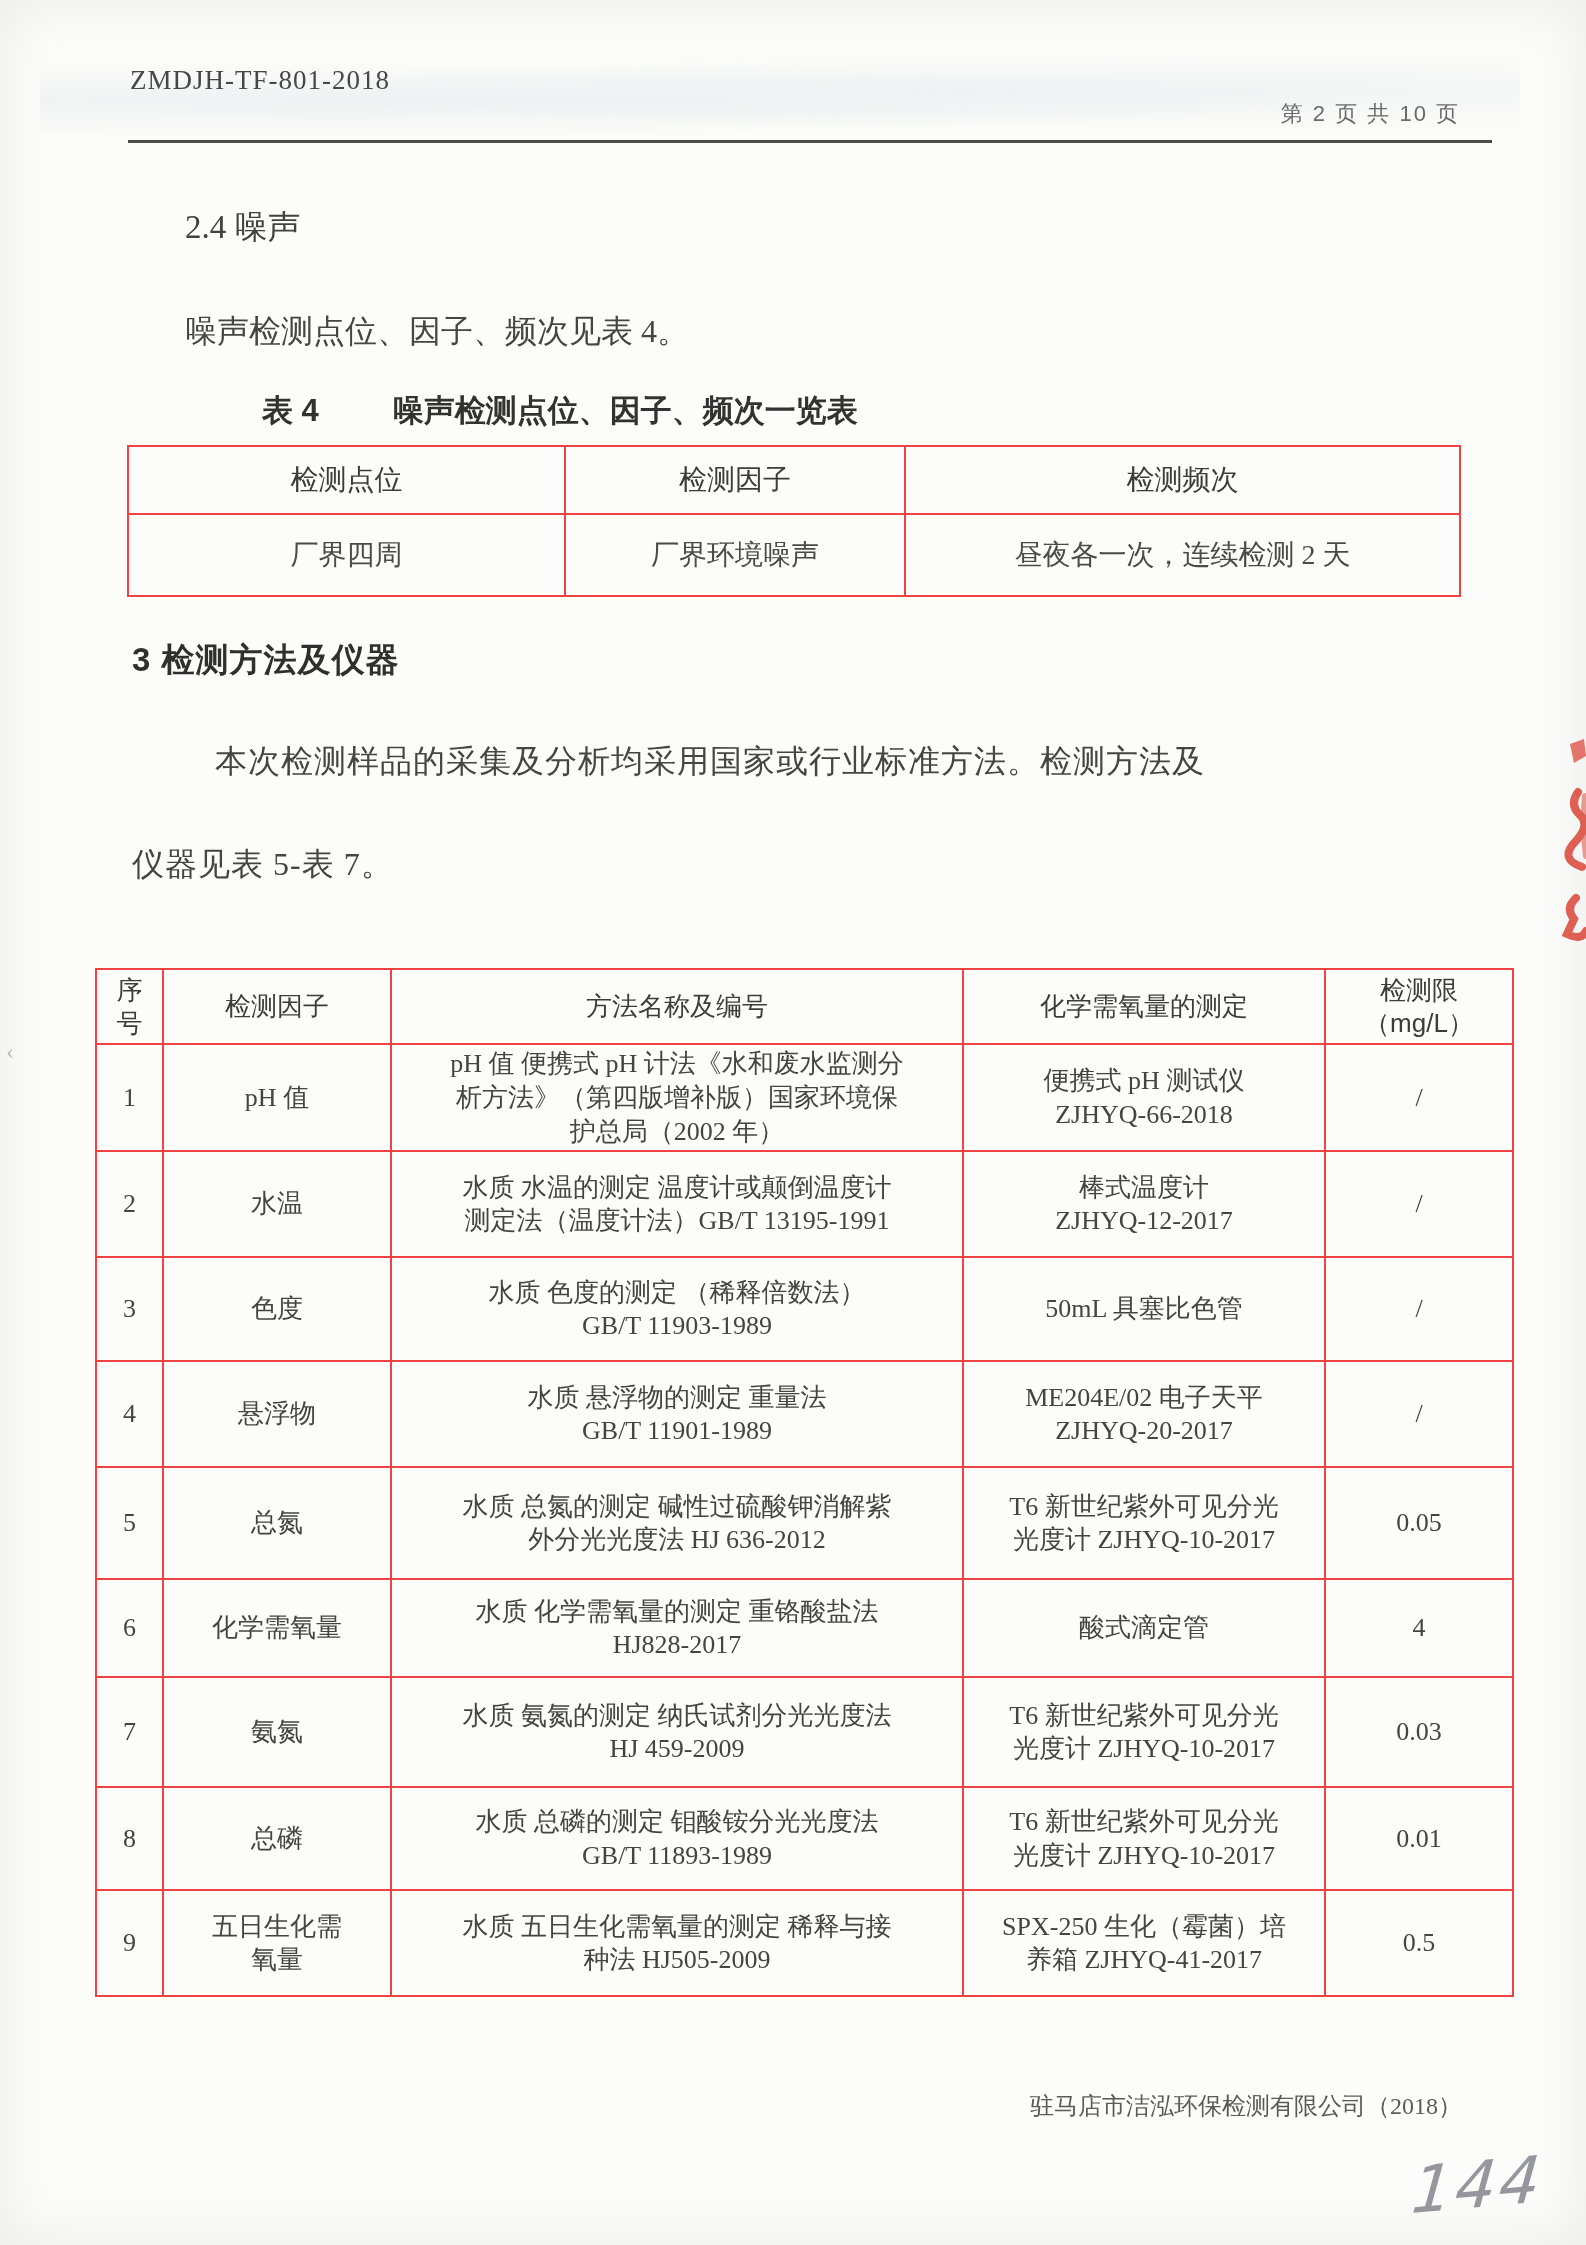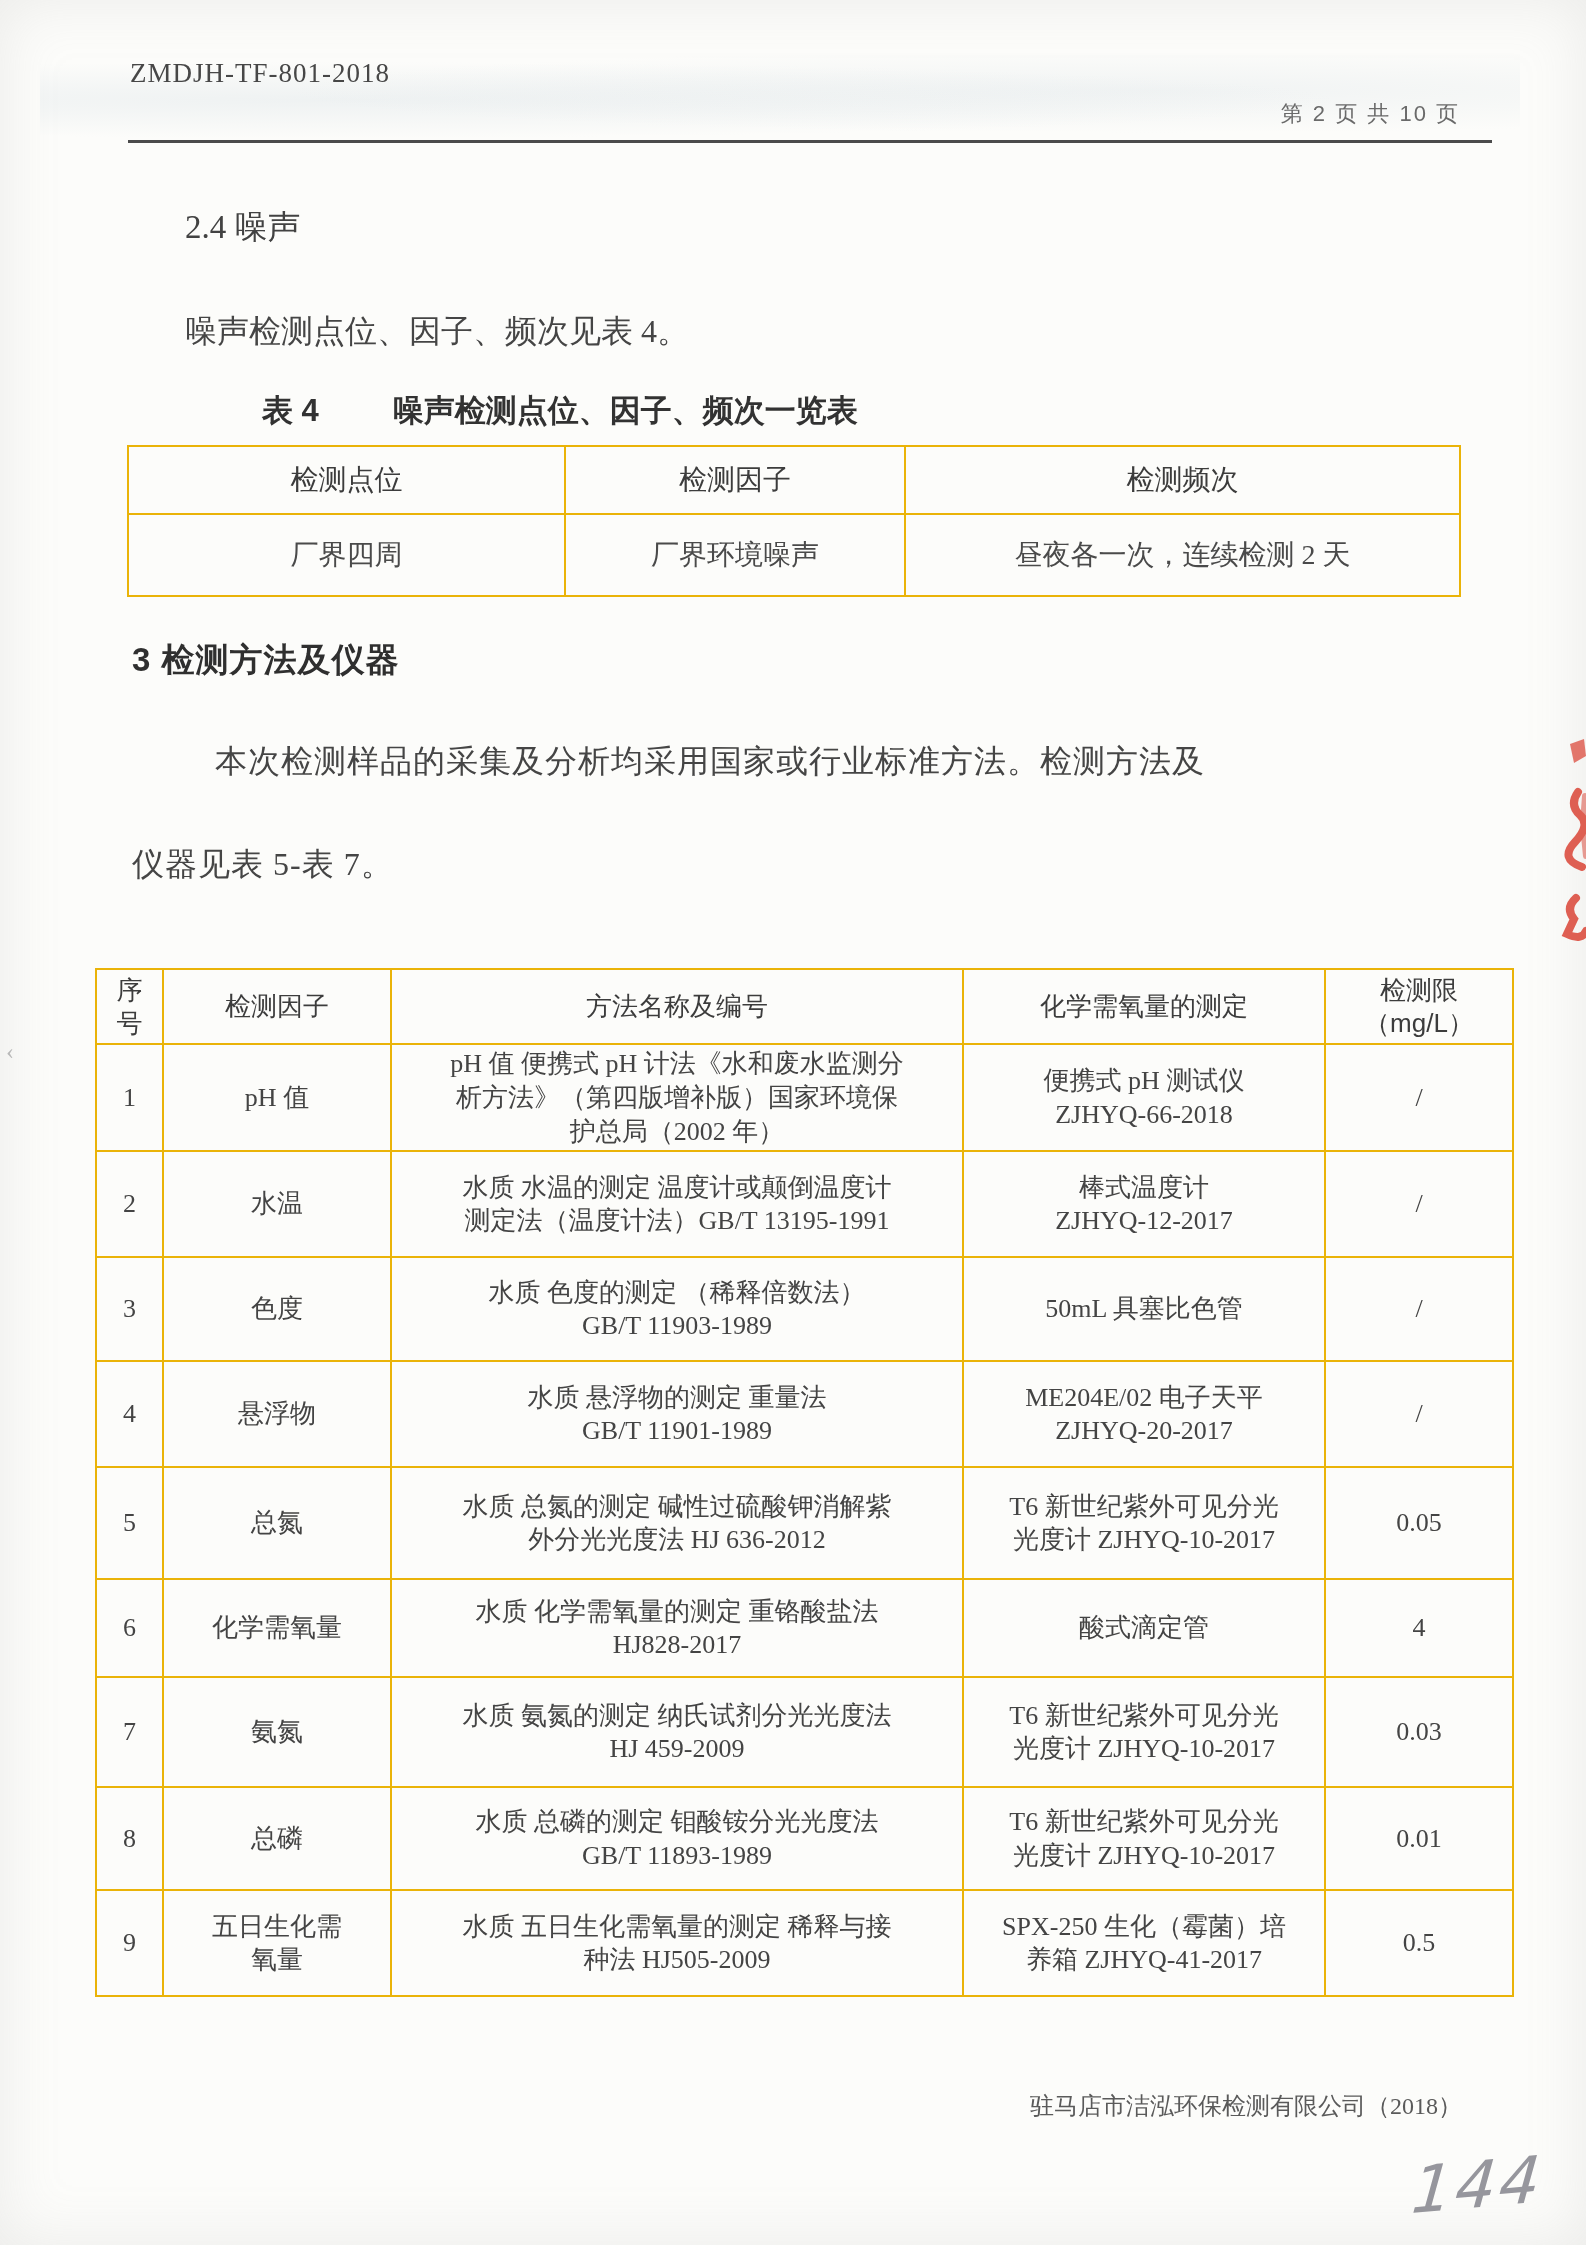--- a/index.html
+++ b/index.html
@@ -15,21 +15,21 @@
   }
   
   .scan-smudge{
     position:absolute;left:40px;top:55px;width:1480px;height:90px;
     background:
       radial-gradient(ellipse at 20% 50%, rgba(190,205,214,0.22), transparent 60%),
       radial-gradient(ellipse at 75% 40%, rgba(190,205,214,0.18), transparent 55%);
     pointer-events:none;
   }
   .hdr-doc{
-    position:absolute;left:130px;top:58px;
+    position:absolute;left:130px;top:65px;
     font-size:27px;letter-spacing:1px;color:#474747;
   }
   .hdr-page{
     position:absolute;right:126px;top:99px;
     font-size:22px;color:#6a6a6a;
     font-family:"Liberation Sans","DejaVu Sans",sans-serif;
     letter-spacing:2px;
   }
   .hdr-rule{
     position:absolute;left:128px;top:140px;width:1364px;height:3px;
@@ -50,21 +50,21 @@
     display:flex;
   }
   .caption4{left:262px;top:390px;}
   .caption4 .cap-title{margin-left:74px;}
   .caption5{left:356px;top:916px;}
   .caption5 .cap-title{margin-left:46px;}
   table{border-collapse:collapse;position:absolute;table-layout:fixed;}
   .t4{left:127px;top:445px;width:1332px;}
   .t5{left:95px;top:968px;width:1417px;}
   td,th{
-    border:2px solid #eab308;
+    border:2px solid #ef4444;
     text-align:center;vertical-align:middle;
     padding:2px 8px;
     white-space:pre-line;
   }
   .t4 th{
     font-family:"Liberation Sans","DejaVu Sans",sans-serif;
     font-weight:normal;font-size:28px;color:#3c3c3c;
   }
   .t4 td{font-size:28px;color:#4a4a4a;}
   .t5 th{

